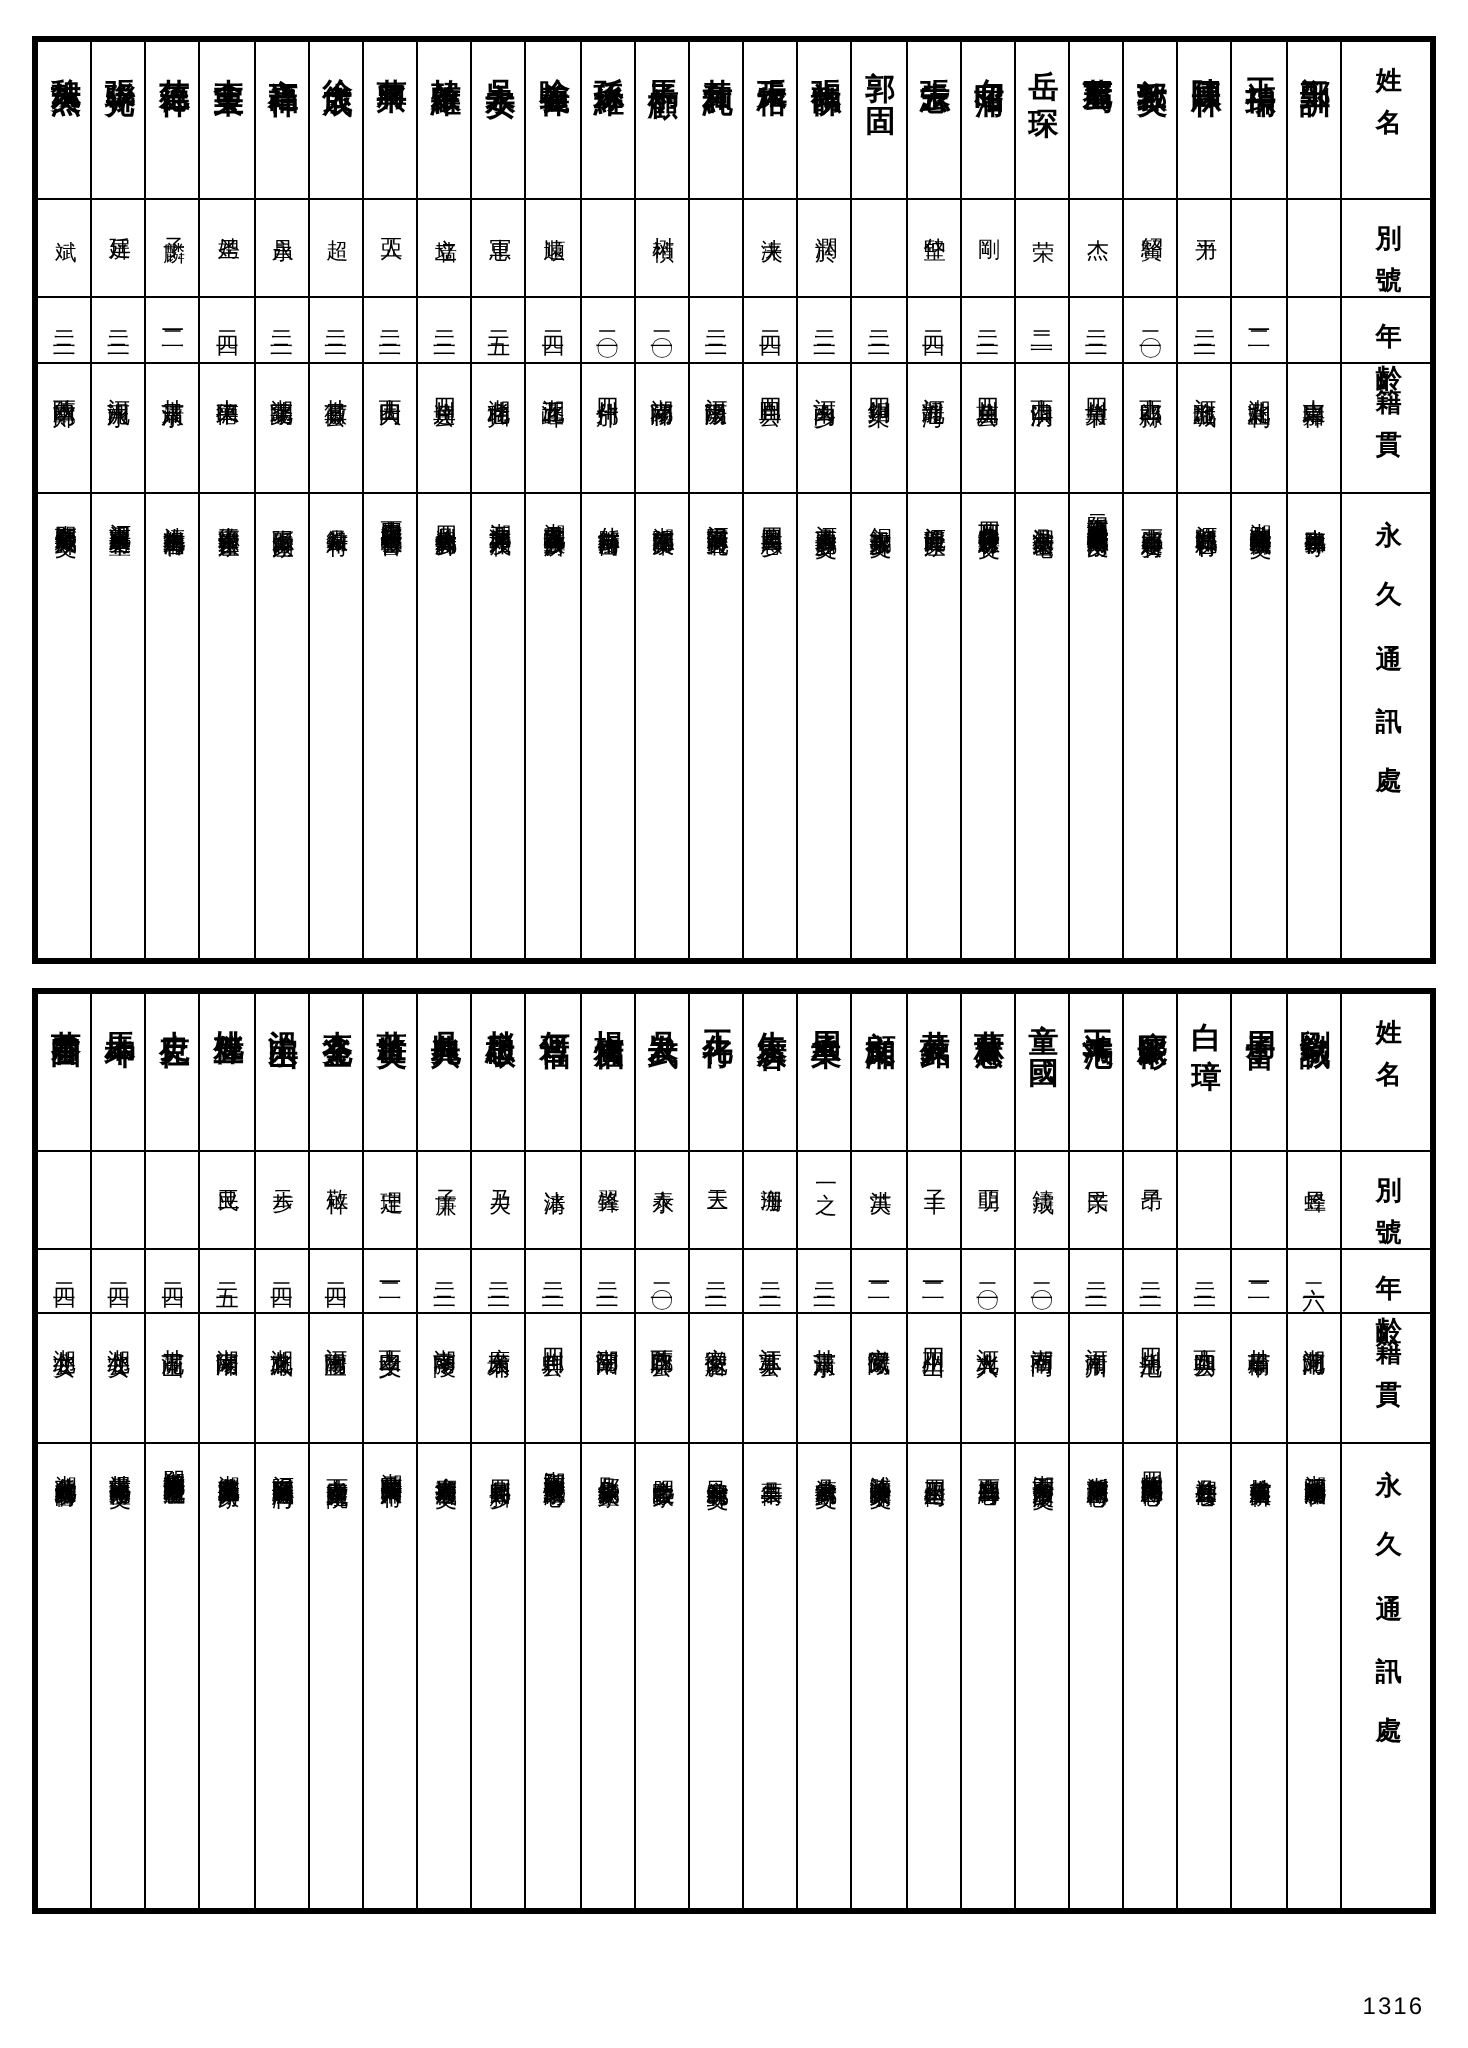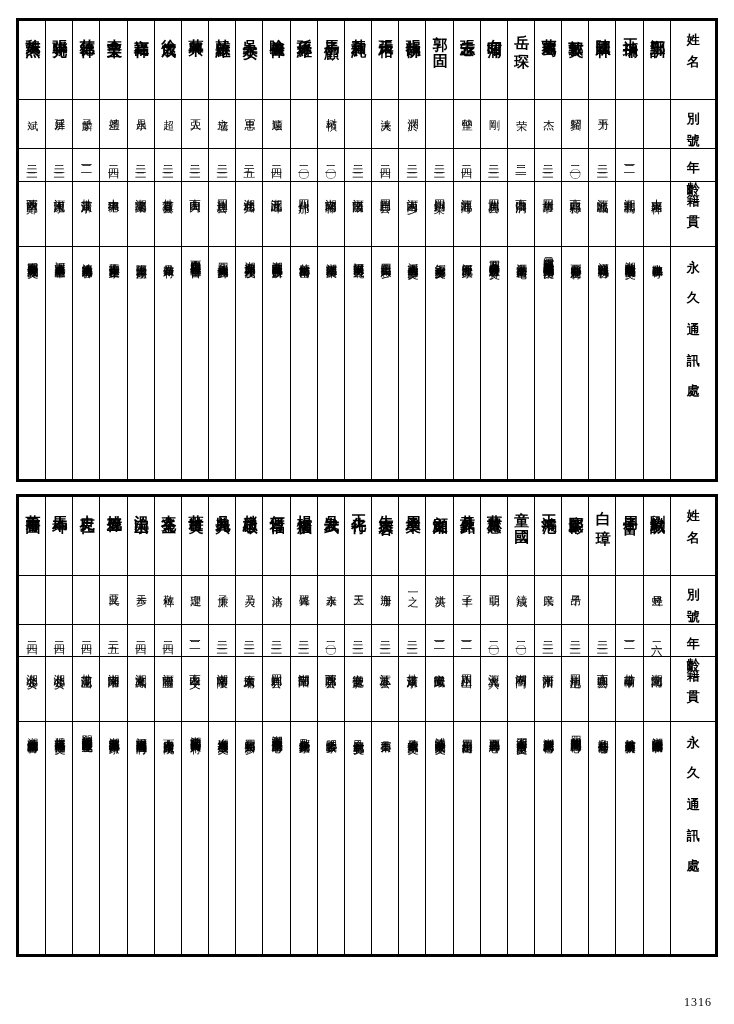--- a/index.html
+++ b/index.html
@@ -59,21 +59,21 @@
   tr.row-age td{height:26px;}
   tr.row-origin td{height:60px;}
   tr.row-addr td{height:228px;}
   td.hdrcell{width:42px;}
   .pageno{
     position:absolute;
     right:22px;
     bottom:14px;
     font-size:12px;
     letter-spacing:1px;
-    font-family:Liberation Serif, serif;
+    font-family:Liberation Sans, sans-serif;
   }
 </style>
 </head>
 <body>
 
 <div class="page">
 
   <div class="tableblock">
     <table>
       <tbody>

